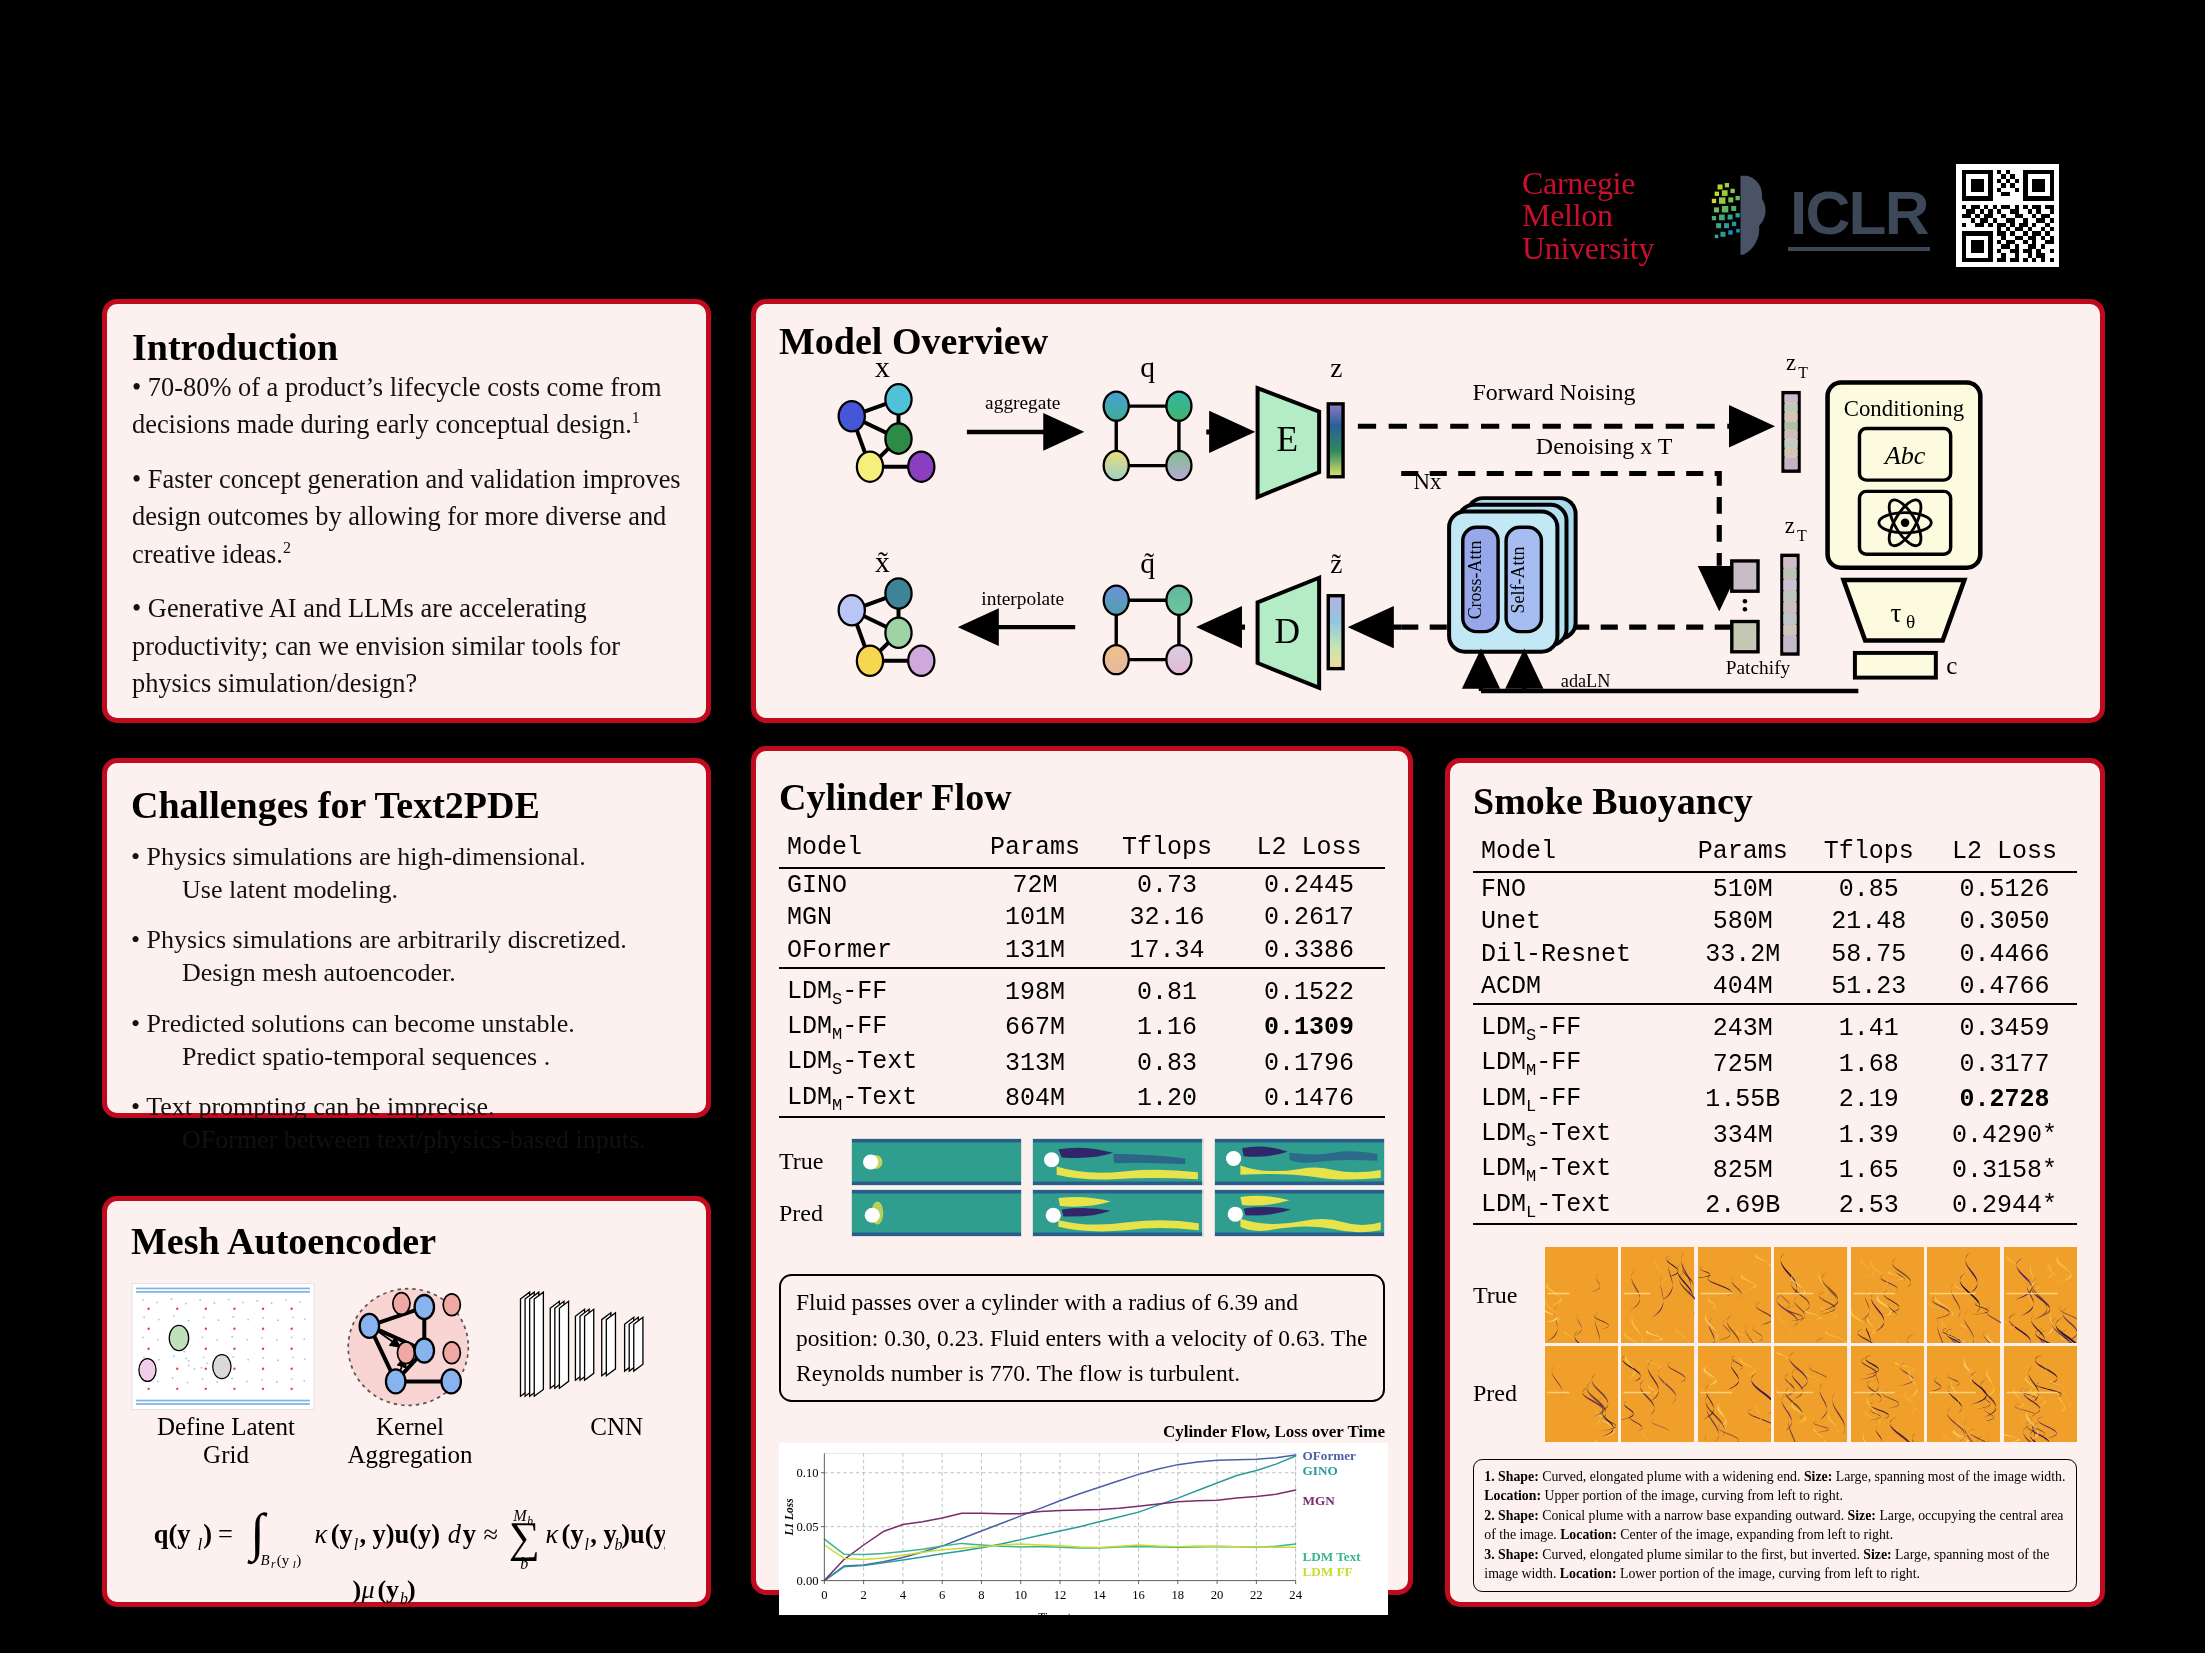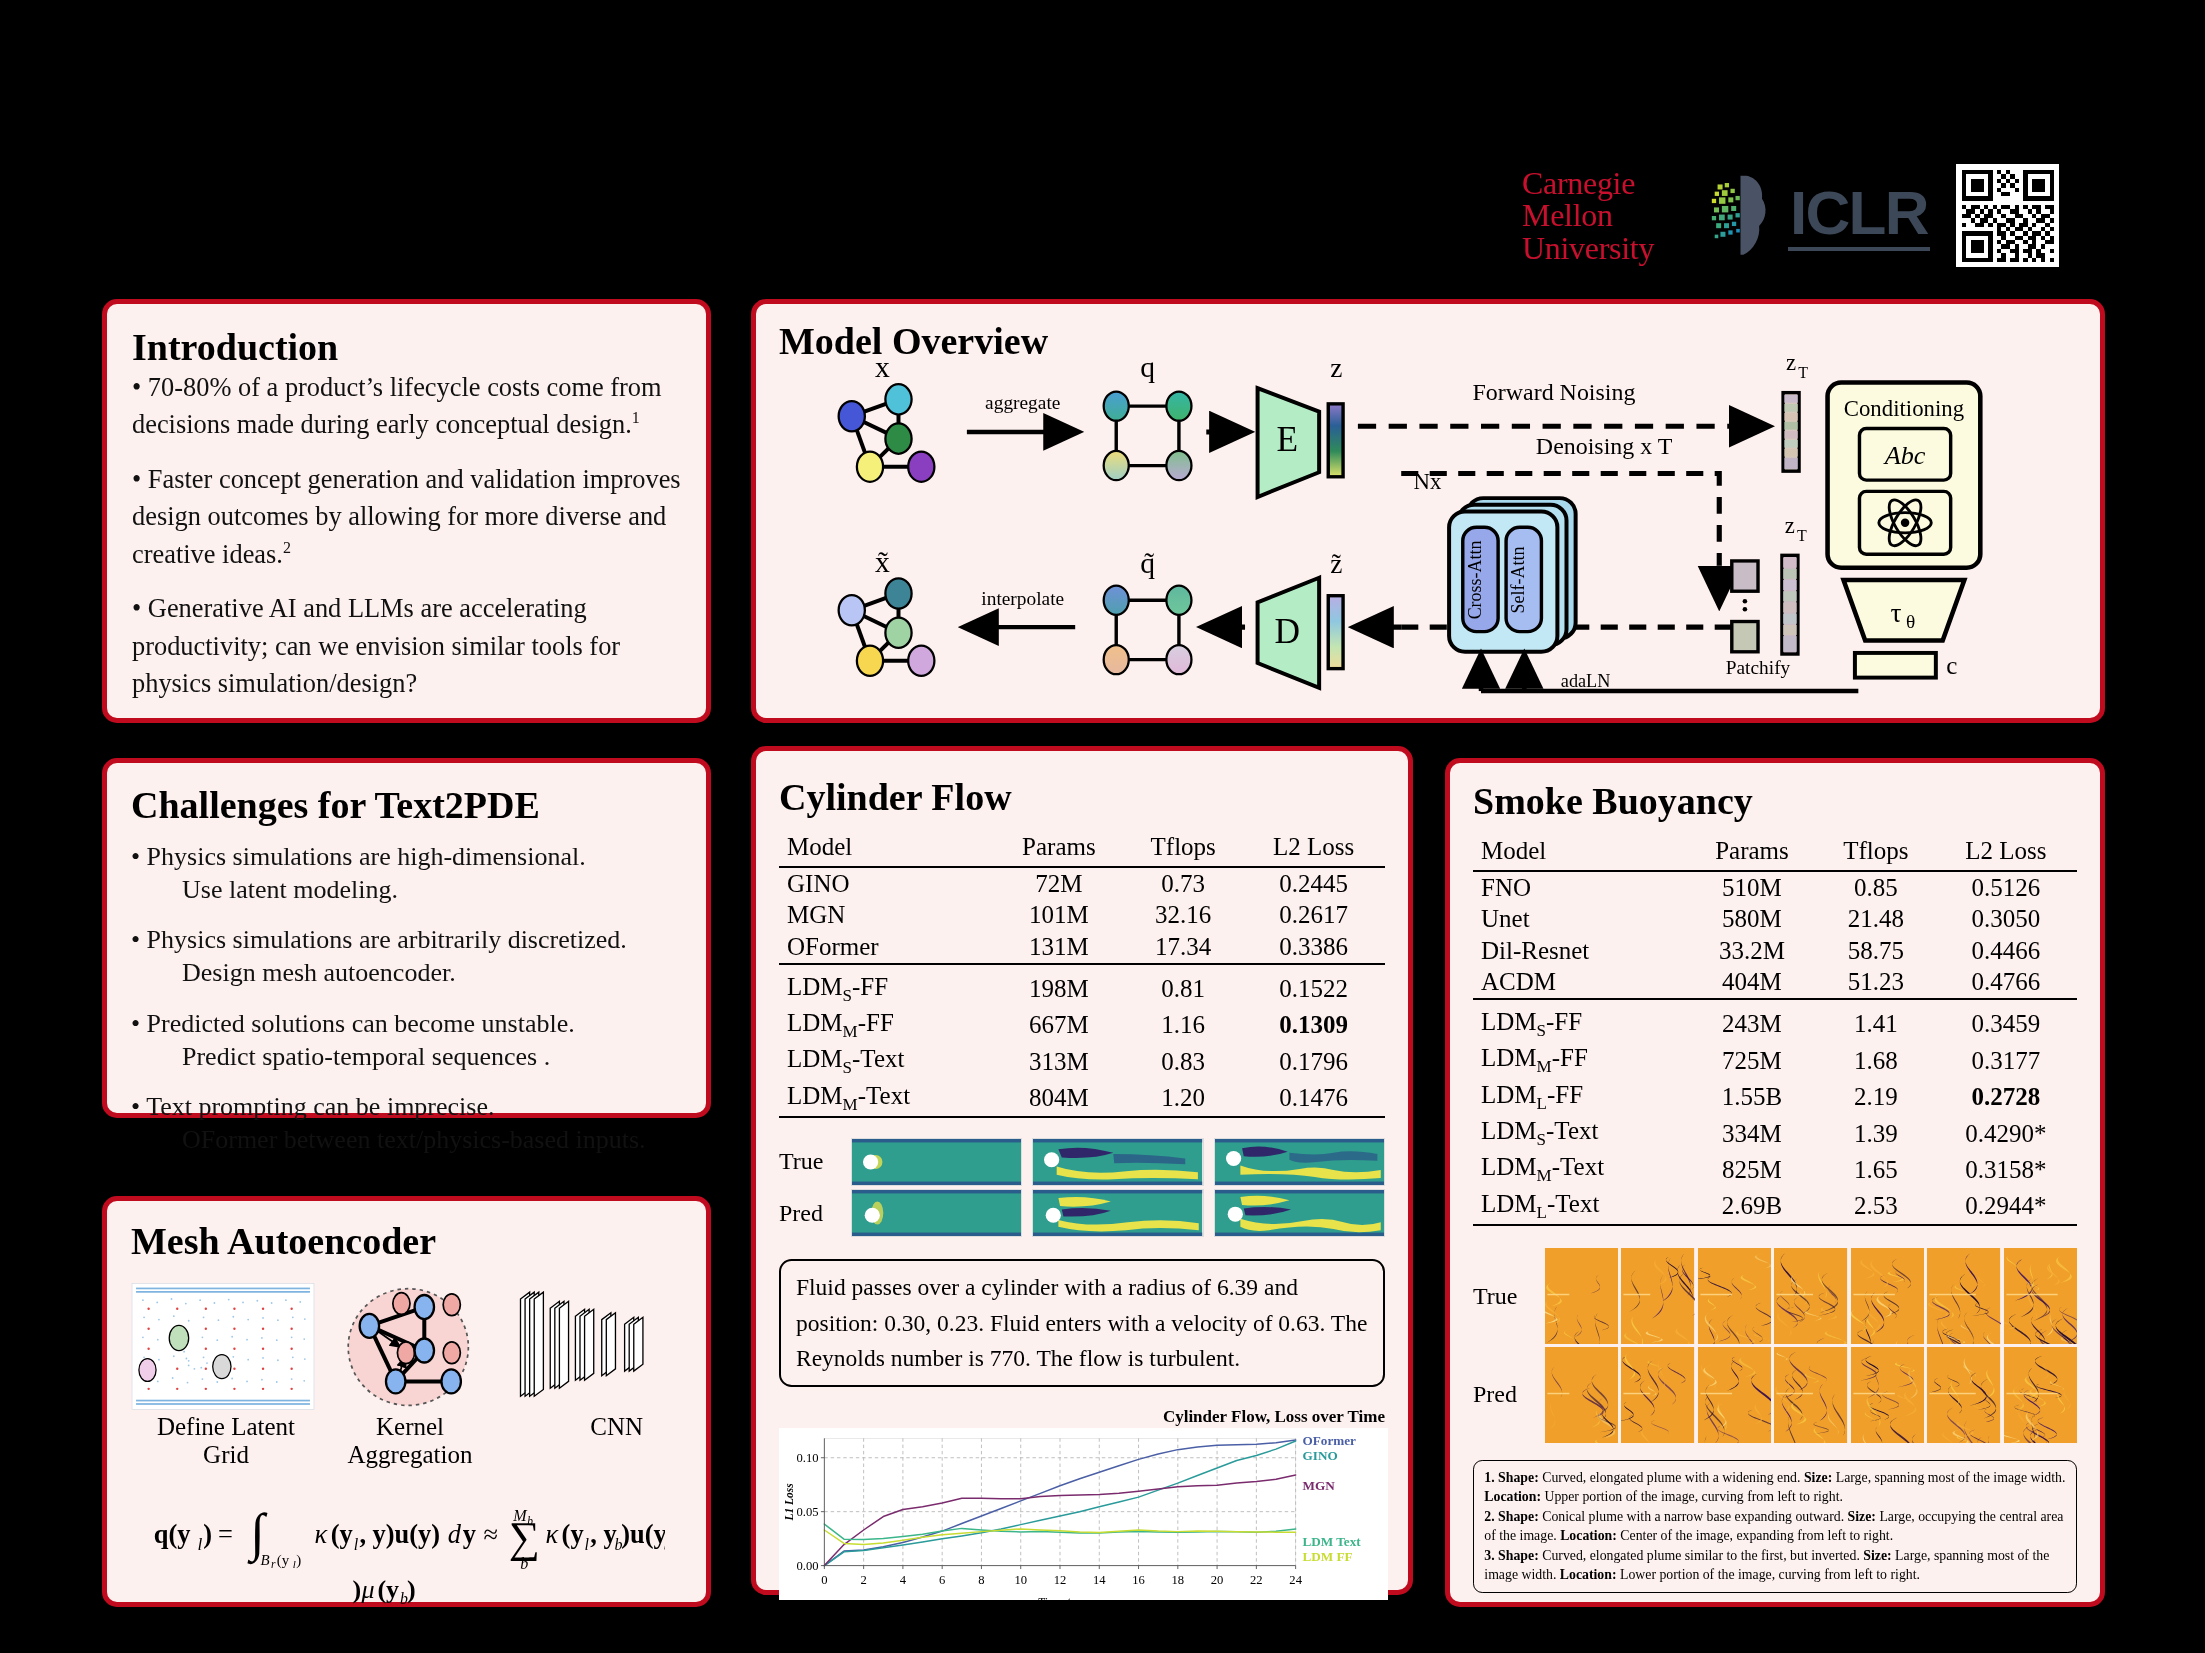--- a/index.html
+++ b/index.html
@@ -54,21 +54,21 @@
   #intro      { left:102px;  top:299px;  width:609px; height:424px; padding:20.7px 25px; }
   #challenges { left:102px;  top:758px; width:609px; height:360px; padding:20px 24px; }
   #mesh       { left:102px;  top:1196px; width:609px; height:411px; padding:18.4px 24px; }
   #overview   { left:751px; top:299px;  width:1354px; height:424px; padding:15px 23px; }
   #cylinder   { left:751px; top:746px; width:662px; height:849px; padding:24px 23px; }
   #smoke      { left:1445px; top:758px; width:660px; height:849px; padding:16px 23px; }
 
   
   table.results {
     border-collapse:collapse; width:100%; font-size:25px; color:#000;
-    font-family:Liberation Serif, serif;
+    font-family:Liberation Mono, monospace;
   }
   table.results th { font-weight:normal; padding:1.1px 4.6px 5.7px 4.6px; text-align:center; }
   table.results th.left, table.results td.left { text-align:left; padding-left:8px; }
   table.results td { padding:1.7px 4.6px; text-align:center; }
   tr.hdr-rule th { border-bottom:2.9px solid #000; }
   tr.group-rule td { border-top:2.9px solid #000; padding-top:8px; }
   tr.bottom-rule td { border-top:2.9px solid #000; padding:0; height:3.4px; }
   .bold { font-weight:bold; }
   sub.sm { font-size:17px; }
 
@@ -840,21 +840,21 @@
               <rect x="0" y="74" width="200" height="6" fill="#2b5d8c"></rect>
             <path d="M30 12 Q60 6 88 18 Q60 30 32 26 Z" fill="#e8e24b"></path>
             <path d="M34 32 Q62 26 90 34 Q68 46 36 44 Z" fill="#30276b"></path>
             <path d="M30 50 Q64 66 104 54 Q130 46 152 56 Q174 66 196 56 L196 70 Q166 78 140 68 Q108 58 64 70 Q42 74 30 64 Z" fill="#e8e24b"></path>
             <ellipse cx="24" cy="42" rx="9" ry="13" fill="#fff"></ellipse>
           </svg>
         </div>
       </div>
     </div>
 
-    <div class="caption-box" style="margin-top:22px;">
+    <div class="caption-box" style="margin-top:37px;">
       <span>Fluid passes over a cylinder with a radius of 6.39 and position: 0.30, 0.23. Fluid enters with a velocity of 0.63. The Reynolds number is 770. The flow is turbulent.</span>
     </div>
 
     <div style="margin-top:19.5px;">
       <div class="chart-title">Cylinder Flow, Loss over Time</div>
       <svg id="lossChart" viewBox="0 0 1060 300" width="609" height="172" style="background:#fff;">
           <rect x="78" y="18" width="822" height="222" fill="#ffffff" stroke="#d9d9d9"></rect>
           <line x1="146.5" y1="18" x2="146.5" y2="240" stroke="#b0b0b0" stroke-width="1.4" stroke-dasharray="6 5"></line>
           <line x1="215" y1="18" x2="215" y2="240" stroke="#b0b0b0" stroke-width="1.4" stroke-dasharray="6 5"></line>
           <line x1="283.5" y1="18" x2="283.5" y2="240" stroke="#b0b0b0" stroke-width="1.4" stroke-dasharray="6 5"></line>

